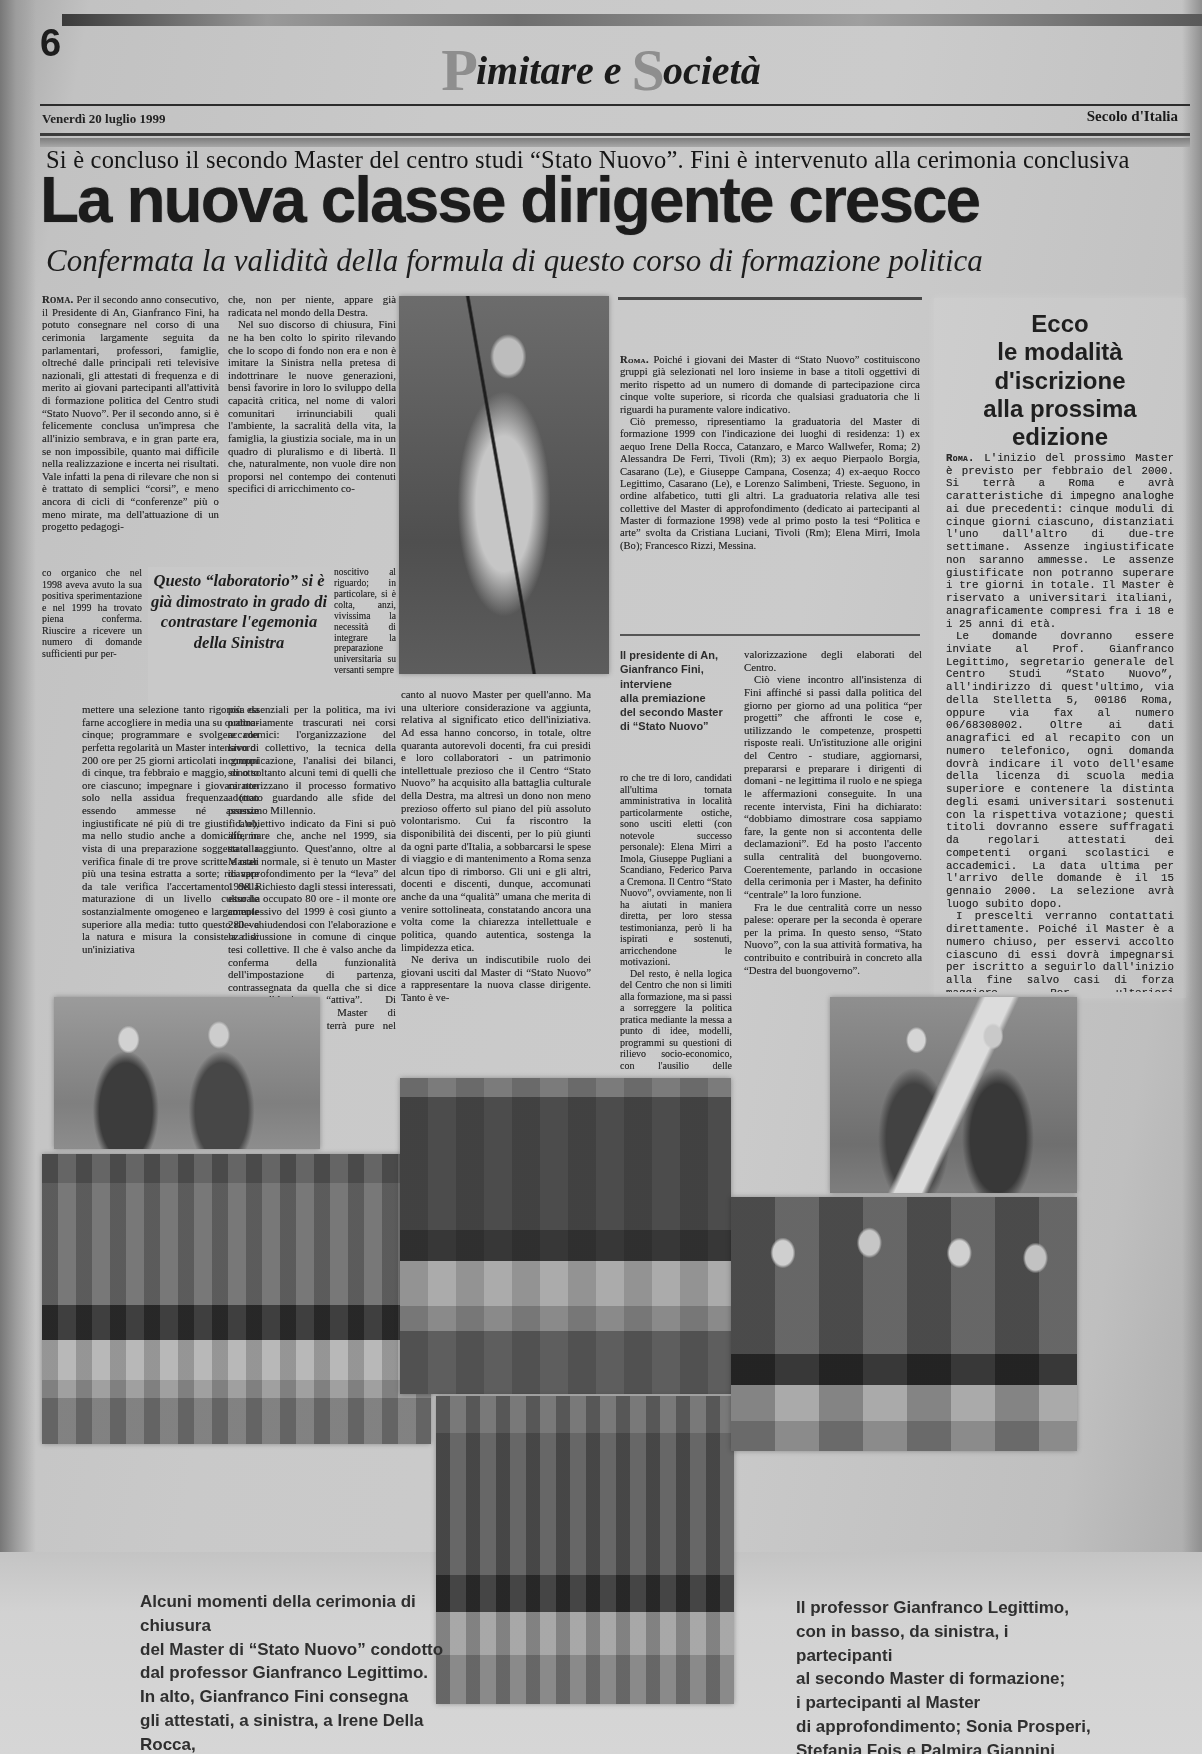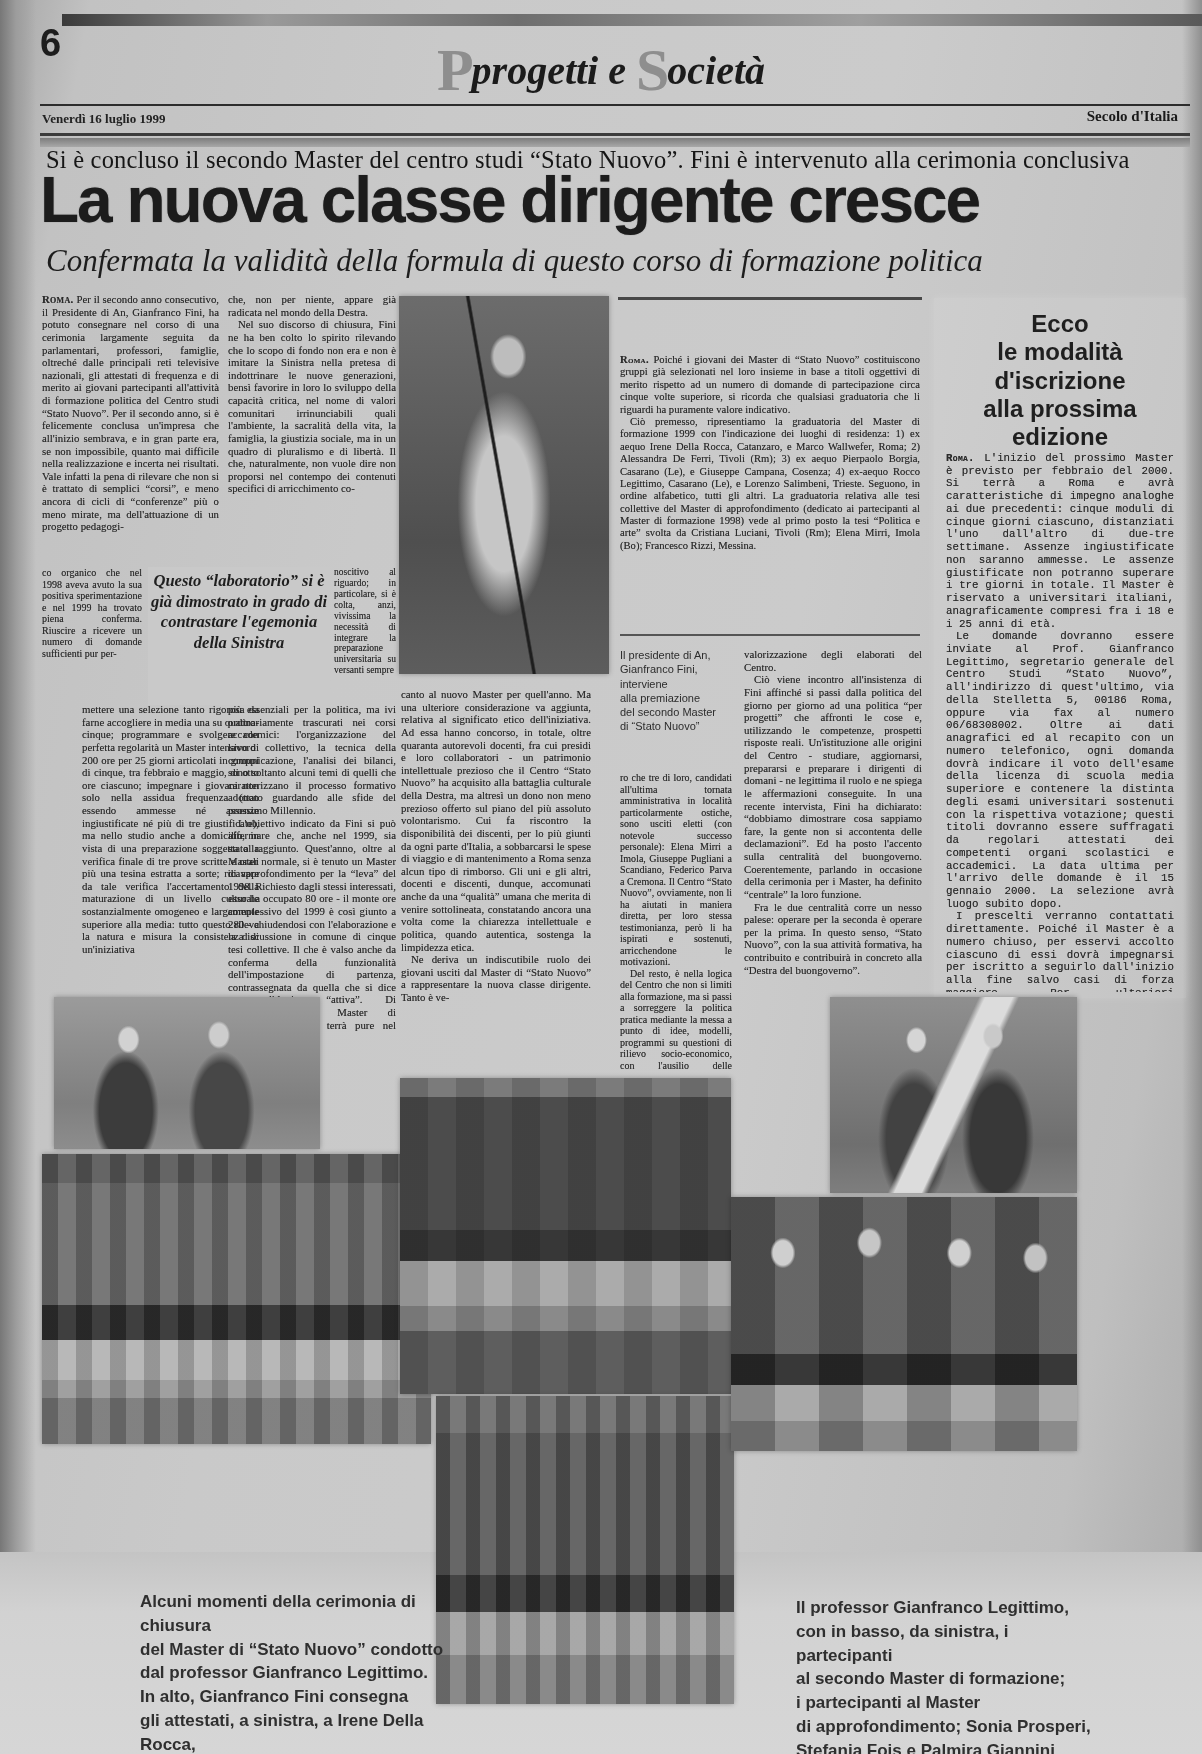--- a/index.html
+++ b/index.html
@@ -33,21 +33,21 @@
   .dateline{font-weight:bold;font-variant:small-caps;letter-spacing:.3px;}
   .tb-narrow{font-size:10px;line-height:1.15;}
   .pull-quote{left:148px;top:567px;width:182px;height:134px;z-index:2;background:#c9c9c9;
     font-family:"Liberation Serif",serif;font-style:italic;font-weight:bold;font-size:16.5px;line-height:1.25;
     text-align:center;color:#1f1f1f;padding-top:4px;}
   
   .grad-rule-top{left:618px;top:297px;width:304px;height:3px;background:#474747;}
   .grad-title{left:622px;top:306px;font-family:"Liberation Sans",sans-serif;font-weight:bold;font-size:37px;letter-spacing:-1px;color:#262626;}
   .grad-body{left:620px;top:354px;width:300px;height:276px;font-size:10.6px;line-height:1.17;}
   .grad-rule-bottom{left:620px;top:634px;width:300px;height:2px;background:#555;}
-  .photo-caption{position:absolute;font-family:"Liberation Sans",sans-serif;font-weight:normal;font-size:11px;line-height:1.3;color:#2d2d2d;white-space:pre-line;}
+  .photo-caption{position:absolute;font-family:"Liberation Sans",sans-serif;font-weight:bold;font-size:11px;line-height:1.3;color:#2d2d2d;white-space:pre-line;}
   
   .sidebar-box{left:934px;top:298px;width:252px;height:700px;background:rgba(255,255,255,.10);box-shadow:0 0 8px rgba(255,255,255,.15);}
   .sidebar-title{left:938px;top:310px;width:244px;text-align:center;font-family:"Liberation Sans",sans-serif;font-weight:bold;font-size:24px;line-height:1.18;color:#1f1f1f;white-space:pre-line;}
   .sidebar-body{left:946px;top:452px;width:228px;height:540px;font-size:10.8px;line-height:1.18;font-family:Liberation Mono, monospace;}
   
   .photo{position:absolute;z-index:1;box-shadow:0 0 5px rgba(0,0,0,.3);}
   .ph-fini{left:399px;top:296px;width:210px;height:378px;
     background:
       linear-gradient(80deg,rgba(0,0,0,0) 48%,#1e1e1e 48.6% 49.2%,rgba(0,0,0,0) 49.8%),
       radial-gradient(ellipse 26px 32px at 52% 16%,#bdbdbd 0 55%,rgba(0,0,0,0) 70%),
@@ -94,23 +94,23 @@
 <body>
 
 <div id="page">
 
   <div class="abs edge-left"></div>
   <div class="abs edge-right"></div>
   <div class="abs topbar"></div>
   <div class="abs bottom-light"></div>
 
   <div class="abs page-number">6</div>
-  <div class="abs section-title"><span class="big-init">P</span><span class="sec-italic">progetti e </span><span class="big-init">S</span><span class="sec-italic">ocietà</span></div>
+  <div class="abs section-title"><span class="big-init">P</span><span class="sec-italic">imitare e </span><span class="big-init">S</span><span class="sec-italic">ocietà</span></div>
   <div class="abs rule-a"></div>
-  <div class="abs date-line">Venerdì 16 luglio 1999</div>
+  <div class="abs date-line">Venerdì 20 luglio 1999</div>
   <div class="abs masthead">Secolo d'Italia</div>
   <div class="abs rule-b"></div>
   <div class="abs rule-c"></div>
 
   <div class="abs kicker">Si è concluso il secondo Master del centro studi “Stato Nuovo”. Fini è intervenuto alla cerimonia conclusiva</div>
   <div class="abs main-title">La nuova classe dirigente cresce</div>
   <div class="abs deck">Confermata la validità della formula di questo corso di formazione politica</div>
 
   <div class="tb" style="left:42px;top:293px;width:177px;height:272px;">
     <p class="cont"><span class="dateline">Roma.</span> <span>Per il secondo anno consecutivo, il Presidente di An, Gianfranco Fini, ha potuto consegnare nel corso di una cerimonia largamente seguita da parlamentari, professori, famiglie, oltreché dalle principali reti televisive nazionali, gli attestati di frequenza e di merito ai giovani partecipanti all'attività di formazione politica del Centro studi “Stato Nuovo”. Per il secondo anno, si è felicemente conclusa un'impresa che all'inizio sembrava, e in gran parte era, se non impossibile, quanto mai difficile nella realizzazione e incerta nei risultati. Vale infatti la pena di rilevare che non si è trattato di semplici “corsi”, e meno ancora di cicli di “conferenze” più o meno mirate, ma dell'attuazione di un progetto pedagogi-</span></p>

